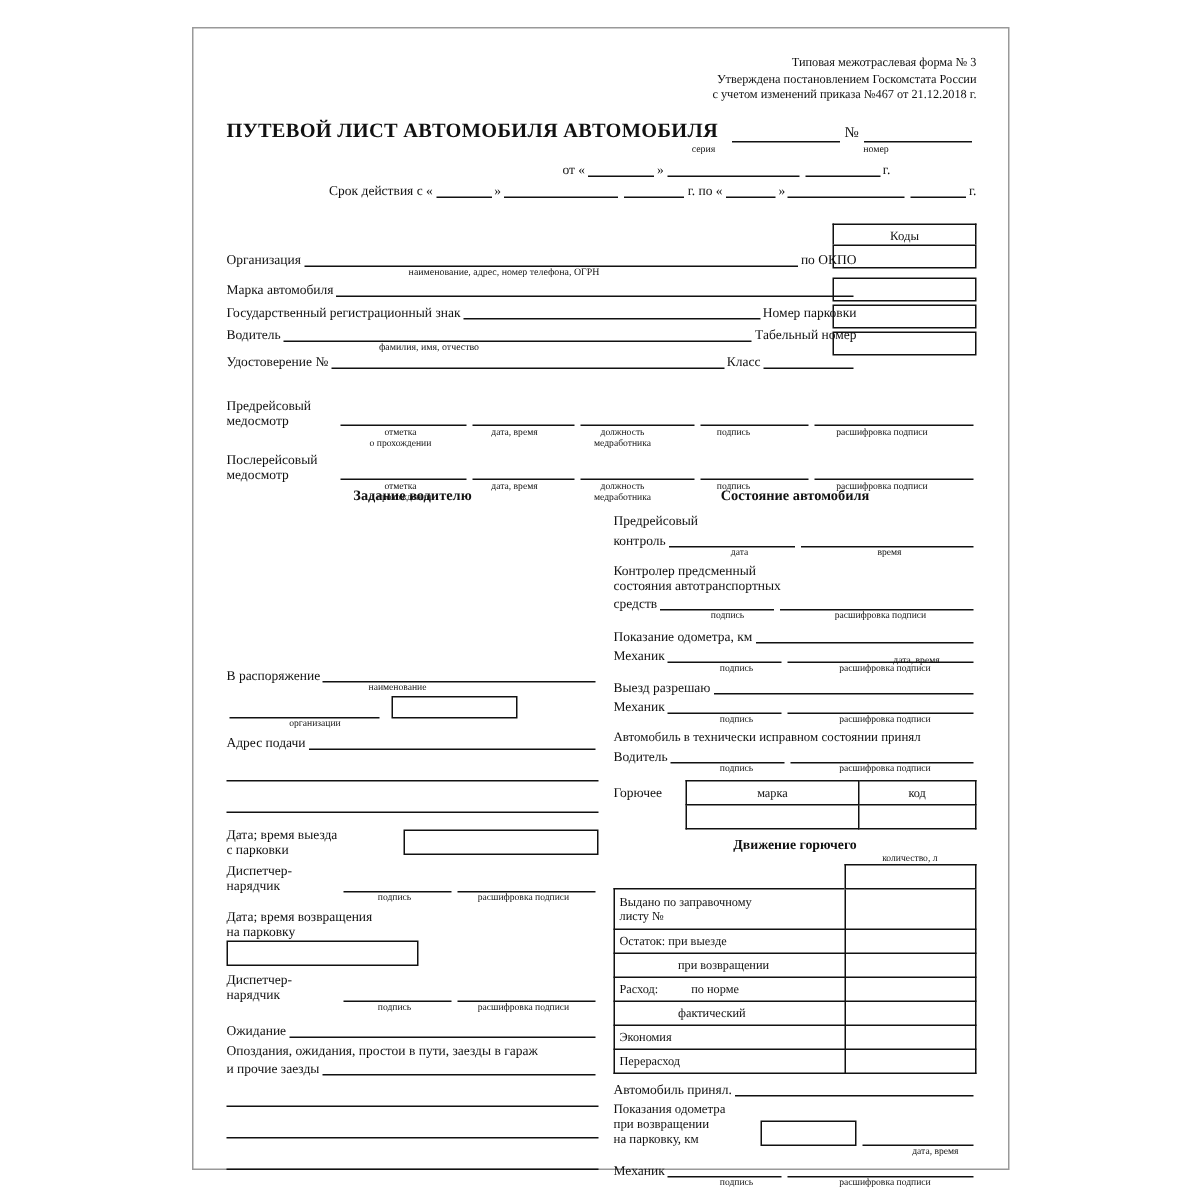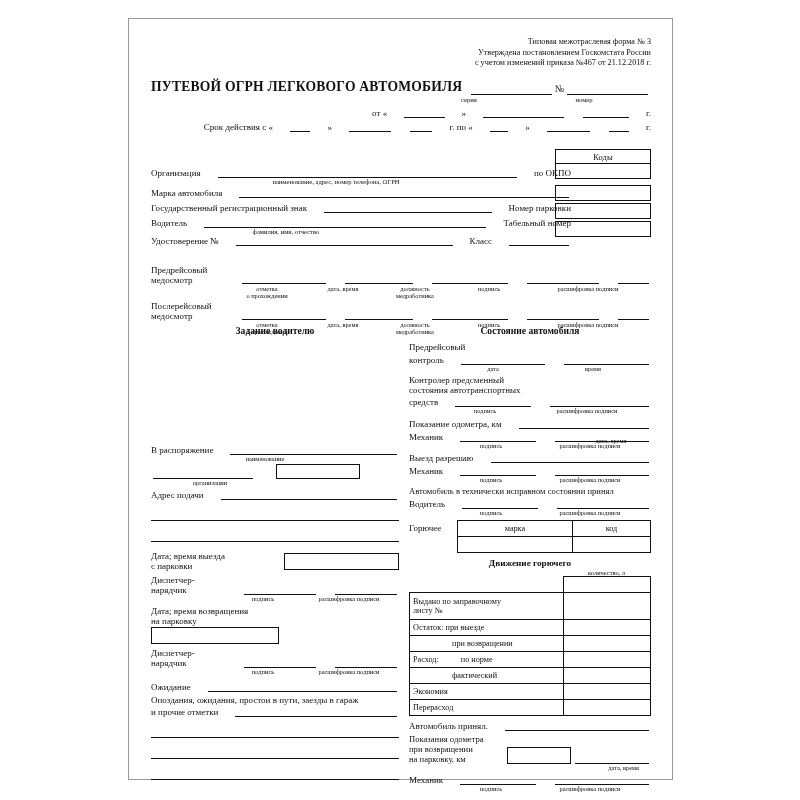--- a/index.html
+++ b/index.html
@@ -58,21 +58,20 @@
   }
   .caprow{
     display:flex;
     margin-top:1px;
   }
   .row{
     display:flex;
     align-items:flex-end;
     font-size:9px;
     margin-top:3px;
-    gap:15px;
   }
   .lbl{white-space:nowrap;}
   .dline{
     border-bottom:1px solid #111;
     height:10px;
     margin:0 2px;
   }
   .box{
     border:1px solid #111;
     height:15px;
@@ -145,21 +144,21 @@
 <div class="page">
   <div class="inner">
 
     <div class="hdr">
       <div>Типовая межотраслевая форма № 3</div>
       <div>Утверждена постановлением Госкомстата России</div>
       <div>с учетом изменений приказа №467 от 21.12.2018 г.</div>
     </div>
 
     <div class="title-row">
-      <div class="main-title">ПУТЕВОЙ ОГРН ЛЕГКОВОГО АВТОМОБИЛЯ</div>
+      <div class="main-title">ПУТЕВОЙ ЛИСТ АВТОМОБИЛЯ АВТОМОБИЛЯ</div>
       <div class="num-wrap">
         <div class="lineflex"></div>
         <div class="nsign">№</div>
         <div class="lineflex"></div>
       </div>
     </div>
     <div class="caprow">
       <div style="width:268px"></div>
       <div class="cap" style="width:100px">серия</div>
       <div class="cap" style="width:130px">номер</div>
@@ -353,21 +352,21 @@
         <div class="smallcap" style="width:72px">подпись</div>
         <div class="smallcap" style="flex:1">расшифровка подписи</div>
       </div>
 
       <div class="row" style="margin-top:6px">
         <div class="lbl">Ожидание</div>
         <div class="dline" style="flex:1"></div>
       </div>
       <div style="font-size:9px;margin-top:3px">Опоздания, ожидания, простои в пути, заезды в гараж</div>
       <div class="row" style="margin-top:1px">
-        <div class="lbl">и прочие отметки</div>
+        <div class="lbl">и прочие заезды</div>
         <div class="dline" style="flex:1"></div>
       </div>
       <div class="fullline" style="margin-top:9px"></div>
       <div class="fullline" style="margin-top:9px"></div>
       <div class="fullline" style="margin-top:9px"></div>
       <div class="fullline" style="margin-top:9px"></div>
 
     </div>
 
     <div class="col-right">

